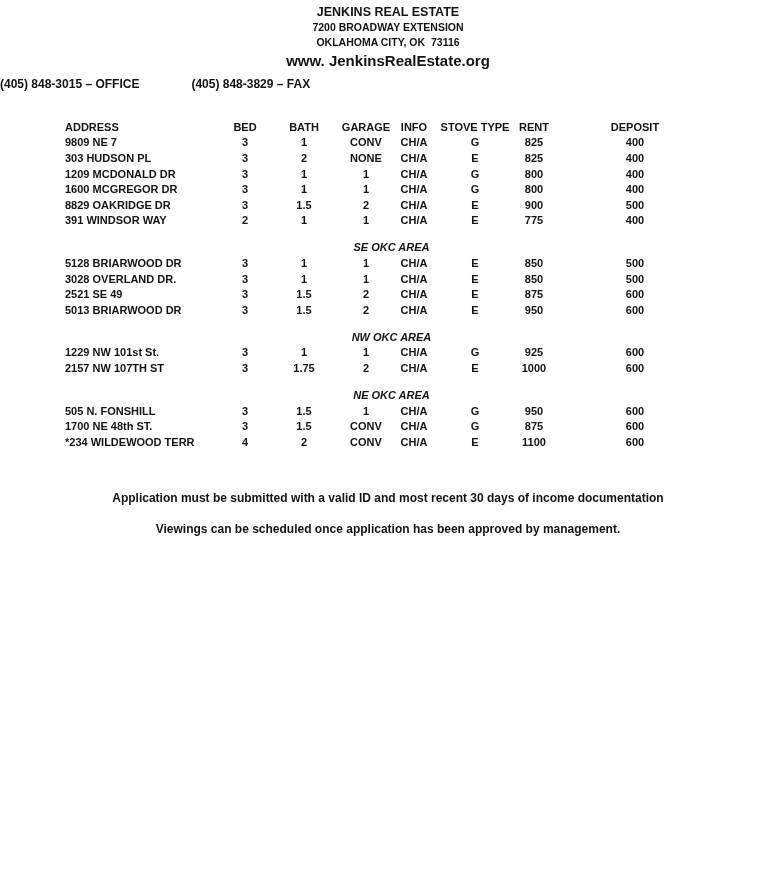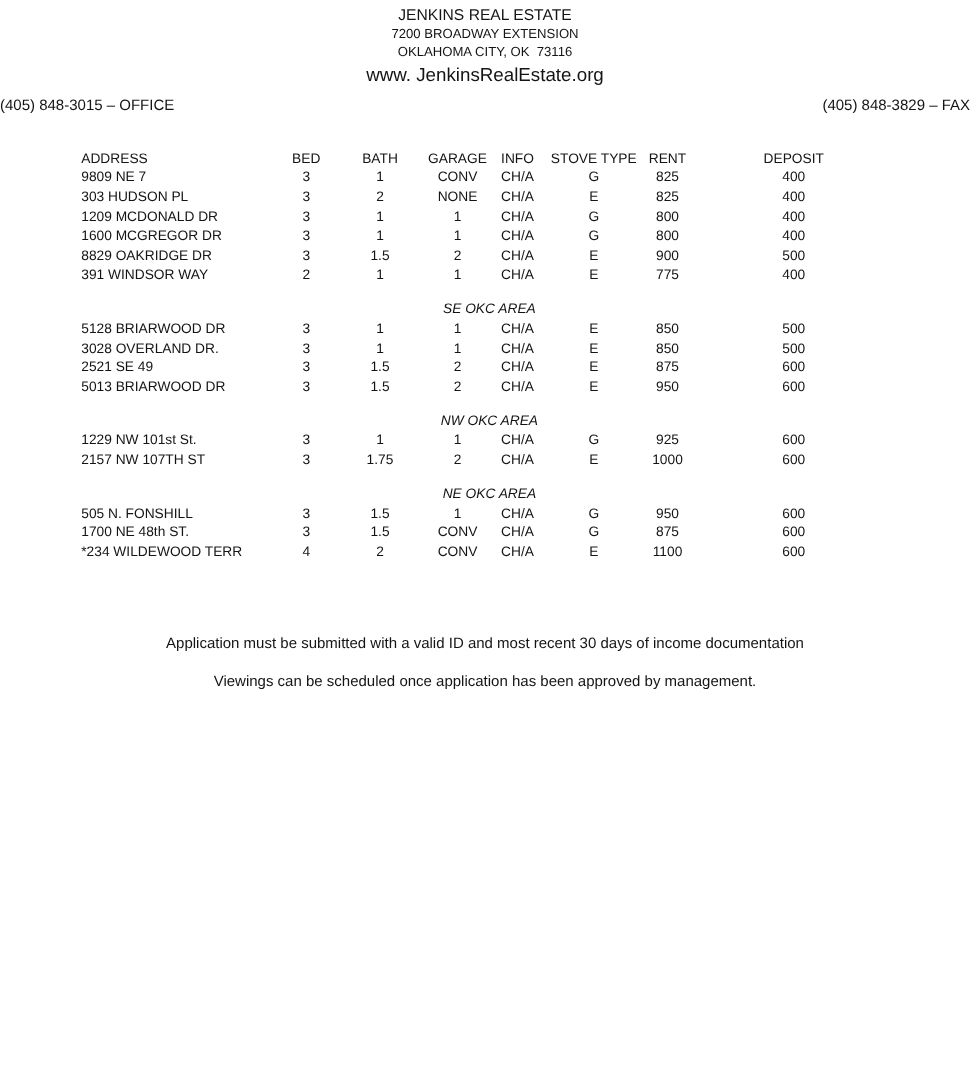--- a/index.html
+++ b/index.html
@@ -2,32 +2,33 @@
 <html><head>
 <meta charset="utf-8">
 <style>
   * { margin: 0; padding: 0; box-sizing: border-box; }
   html, body { background: #ffffff; }
   .page {
     width: 776px;
     height: 870px;
     background: #ffffff;
     font-family: "Liberation Sans", sans-serif;
-    font-weight: normal;
+    font-weight: bold;
     color: #141414;
     overflow: hidden;
     position: relative;
   }
   .doc-header { text-align: center; padding-top: 5px; }
   .company-name { font-size: 12.5px; line-height: 15px; }
   .addr-line { font-size: 10.5px; line-height: 15px; white-space: pre; }
   .website { font-size: 15px; line-height: 19px; margin-top: 1px; }
   .phones {
     display: flex;
-    justify-content: space-between;
+    justify-content: flex-start;
+    gap: 52px;
     font-size: 12px;
     margin-top: 7px;
     line-height: 15px;
   }
   .listing-table {
     margin: 27px 0 0 65px;
     width: 653px;
     font-size: 11px;
   }
   .trow {
@@ -39,21 +40,21 @@
   .trow > div { text-align: center; white-space: nowrap; }
   .trow > div:first-child { text-align: left; }
   .section-title {
     text-align: center;
     font-style: italic;
     width: 653px;
     margin-top: 11px;
     height: 16px;
     line-height: 16px;
   }
-  .notes { text-align: center; margin-top: 57px; font-size: 12px; }
+  .notes { text-align: center; margin-top: 41px; font-size: 12px; }
   .note { line-height: 15px; margin-bottom: 16px; }
 </style>
 </head>
 <body>
 
 <div class="page">
 
   <div class="doc-header">
     <div class="company-name">JENKINS REAL ESTATE</div>
     <div class="addr-line">7200 BROADWAY EXTENSION</div>

